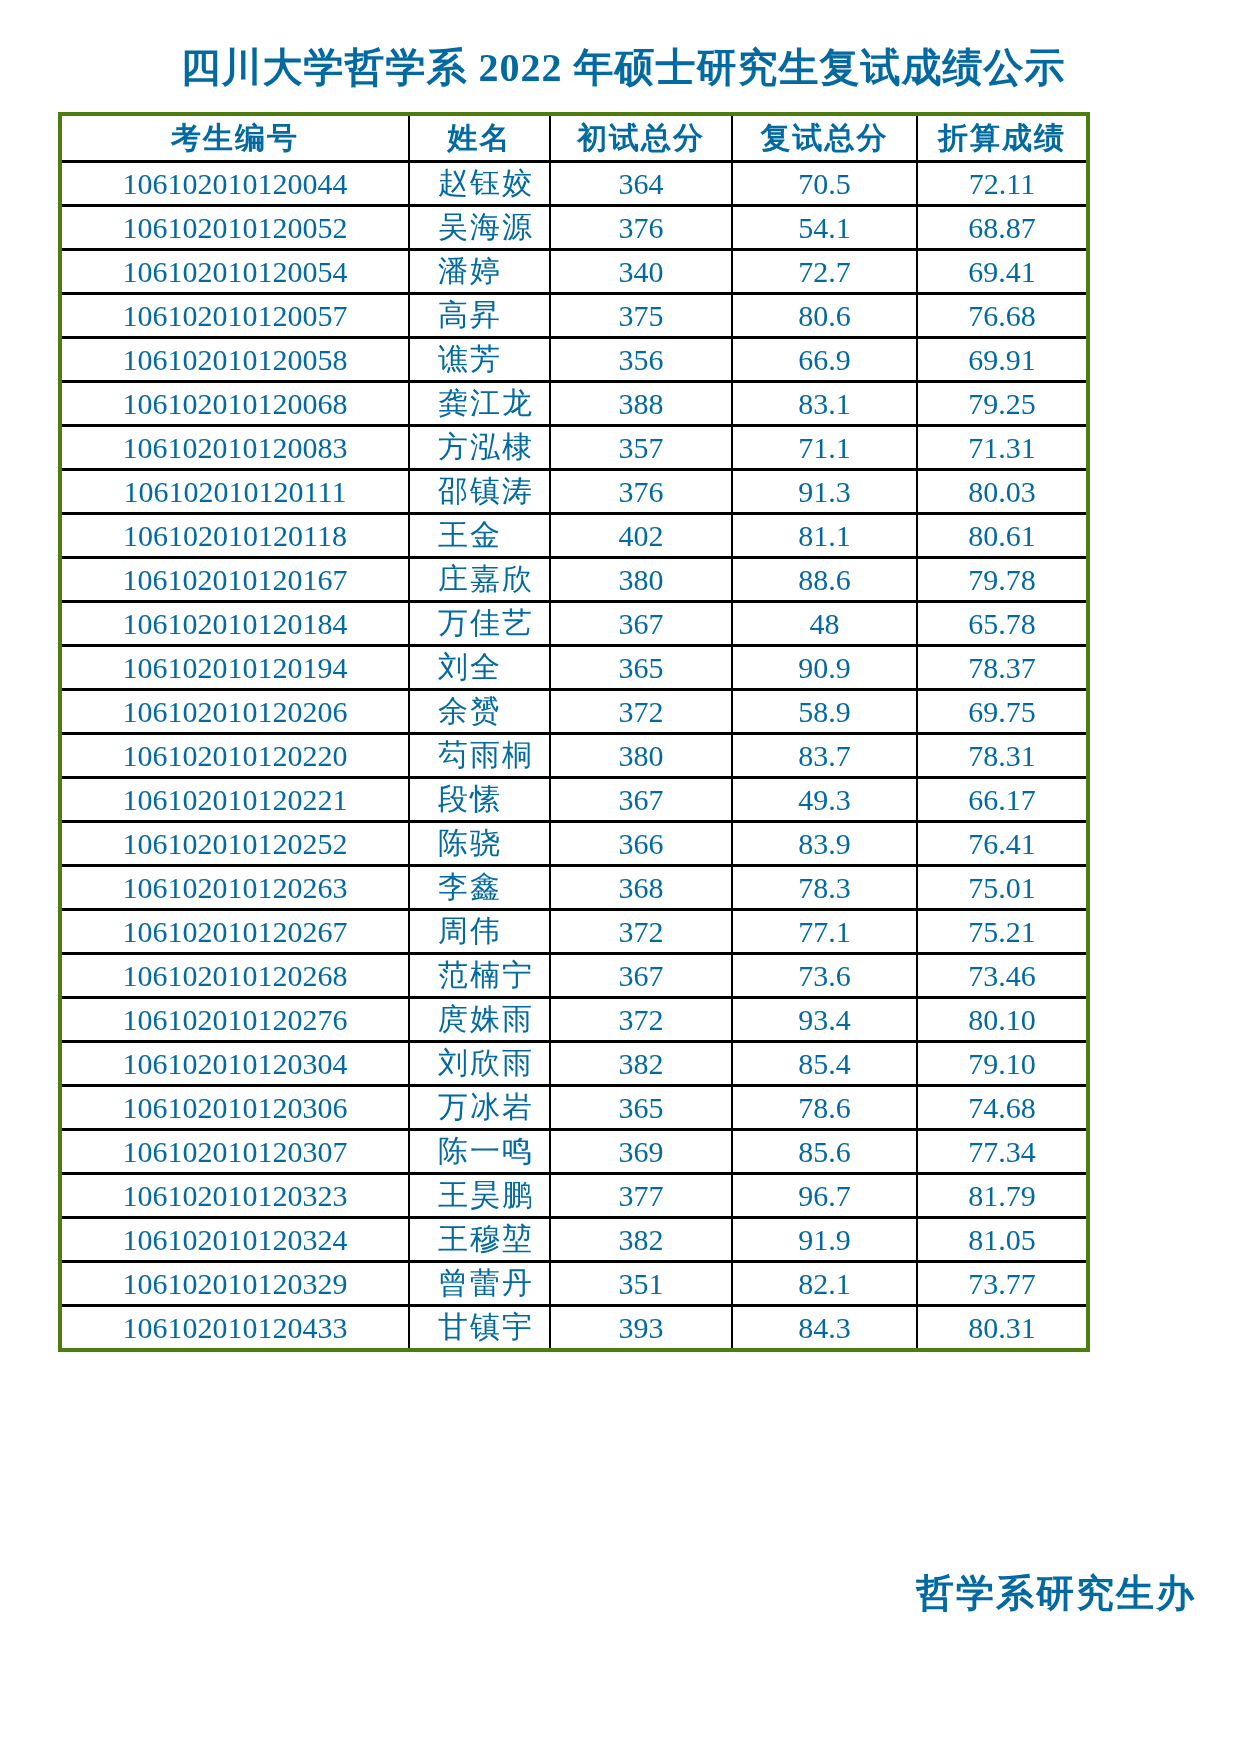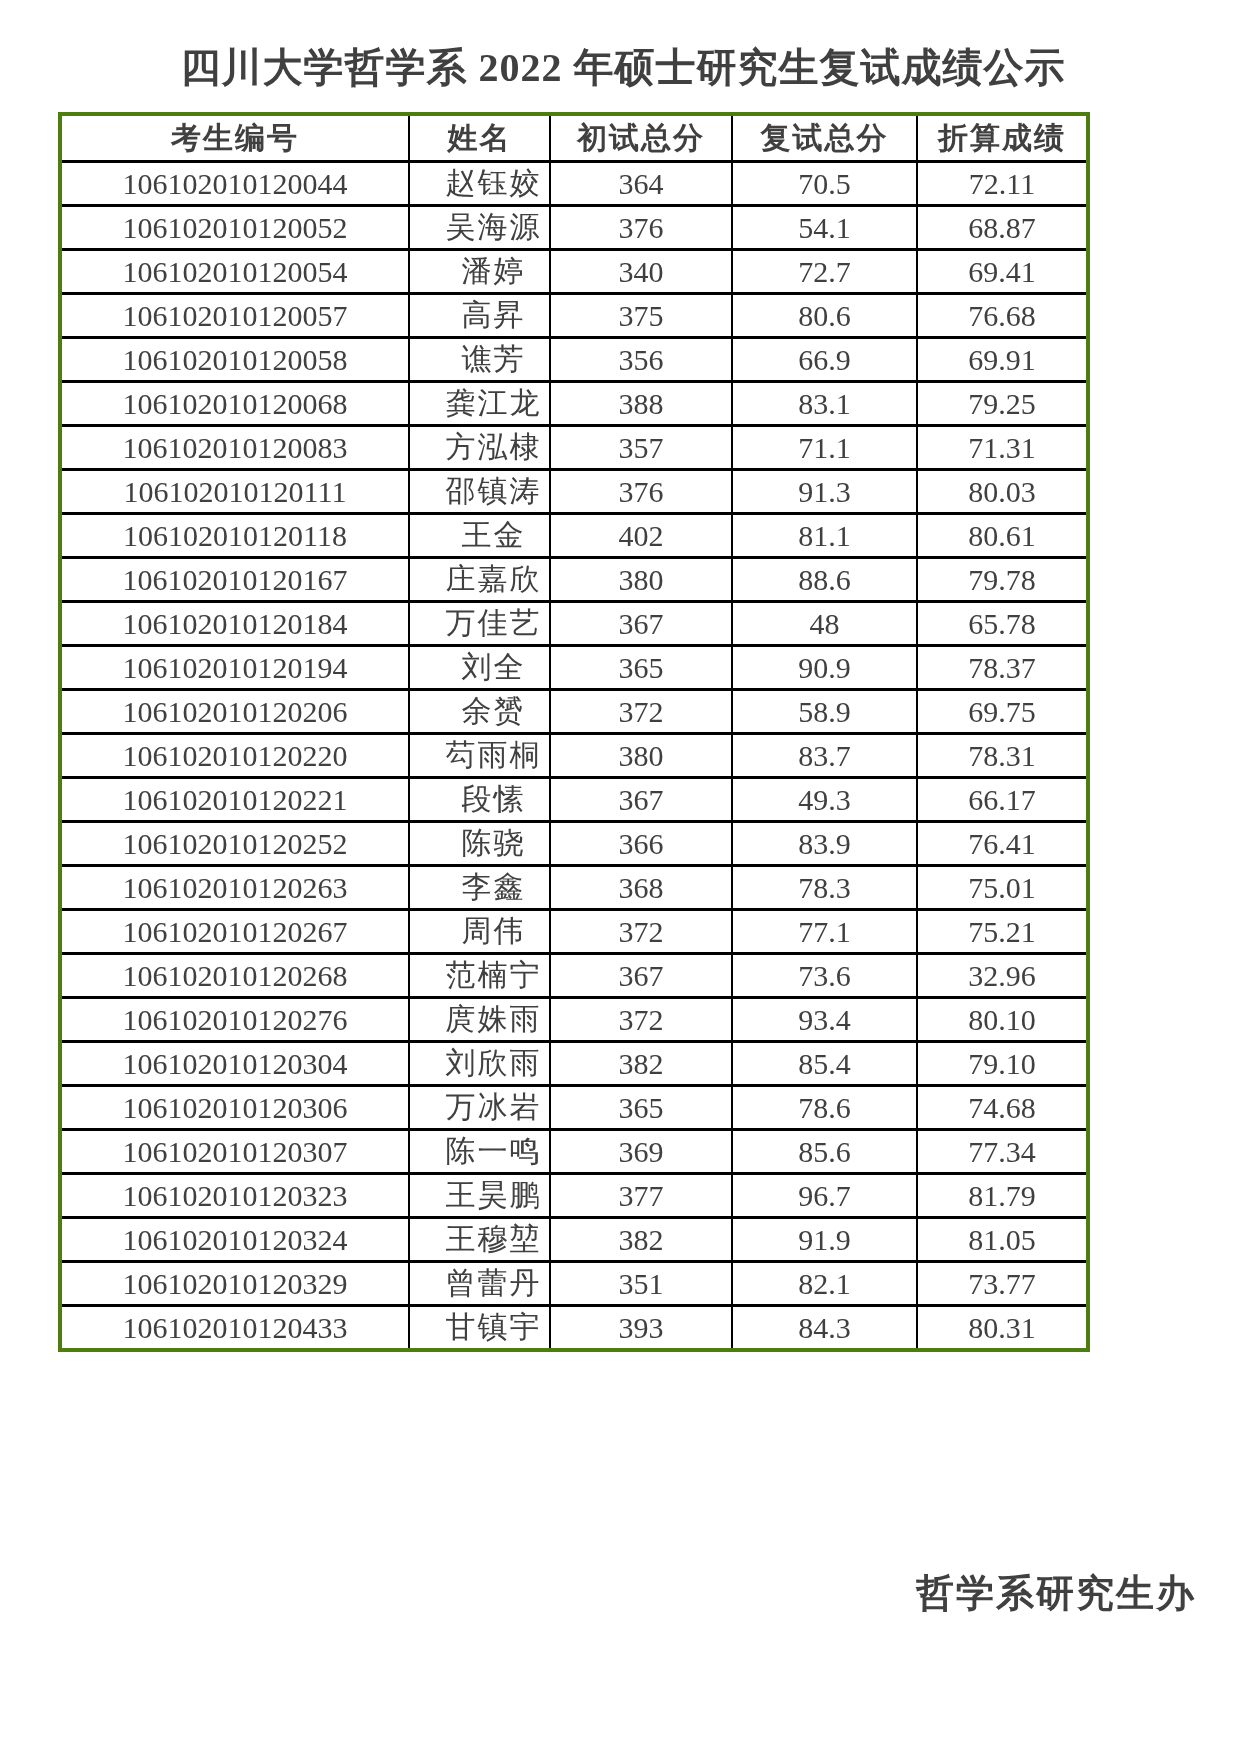--- a/index.html
+++ b/index.html
@@ -6,21 +6,21 @@
     margin: 0;
     padding: 0;
     background: #ffffff;
   }
   .page {
     position: relative;
     width: 1246px;
     height: 1742px;
     background: #ffffff;
     font-family: "Liberation Serif", "DejaVu Serif", serif;
-    color: #404040;
+    color: #0369a1;
     overflow: hidden;
   }
   .doc-title {
     position: absolute;
     top: 40px;
     left: 0;
     width: 100%;
     text-align: center;
     font-size: 40px;
     font-weight: 700;
@@ -52,21 +52,21 @@
   .score-table th {
     height: 44px;
     font-weight: 700;
     letter-spacing: 2px;
   }
   .score-table td {
     height: 39px;
     font-weight: 400;
   }
   .score-table td.cell-name {
-    text-align: center;
+    text-align: left;
     padding-left: 28px;
     letter-spacing: 2px;
   }
   .footer-org {
     position: absolute;
     top: 1520px;
     right: 50px;
     font-size: 38px;
     font-weight: 700;
     letter-spacing: 2px;
@@ -249,21 +249,21 @@
       <td class="cell-initial">372</td>
       <td class="cell-retest">77.1</td>
       <td class="cell-converted">75.21</td>
     </tr>
 
     <tr>
       <td class="cell-id">106102010120268</td>
       <td class="cell-name">范楠宁</td>
       <td class="cell-initial">367</td>
       <td class="cell-retest">73.6</td>
-      <td class="cell-converted">32.96</td>
+      <td class="cell-converted">73.46</td>
     </tr>
 
     <tr>
       <td class="cell-id">106102010120276</td>
       <td class="cell-name">庹姝雨</td>
       <td class="cell-initial">372</td>
       <td class="cell-retest">93.4</td>
       <td class="cell-converted">80.10</td>
     </tr>
 

